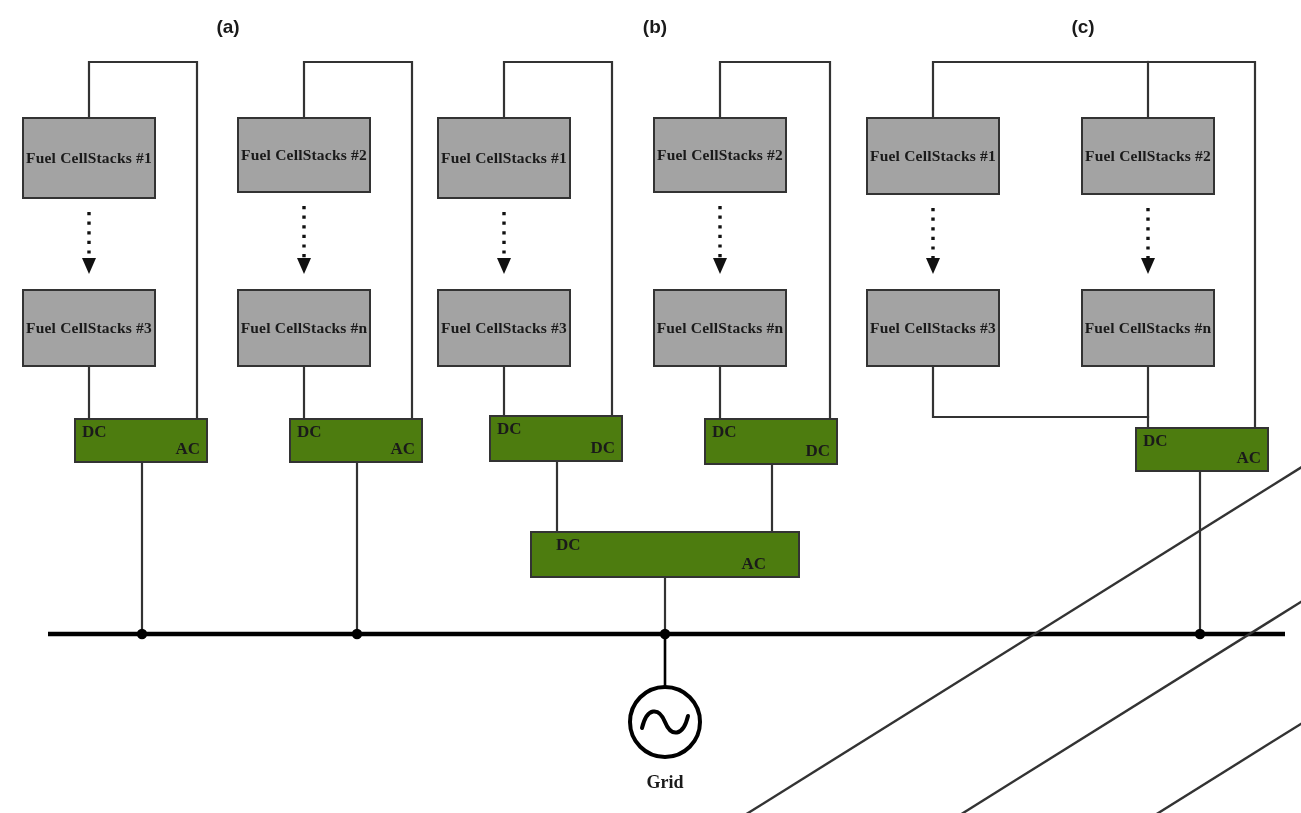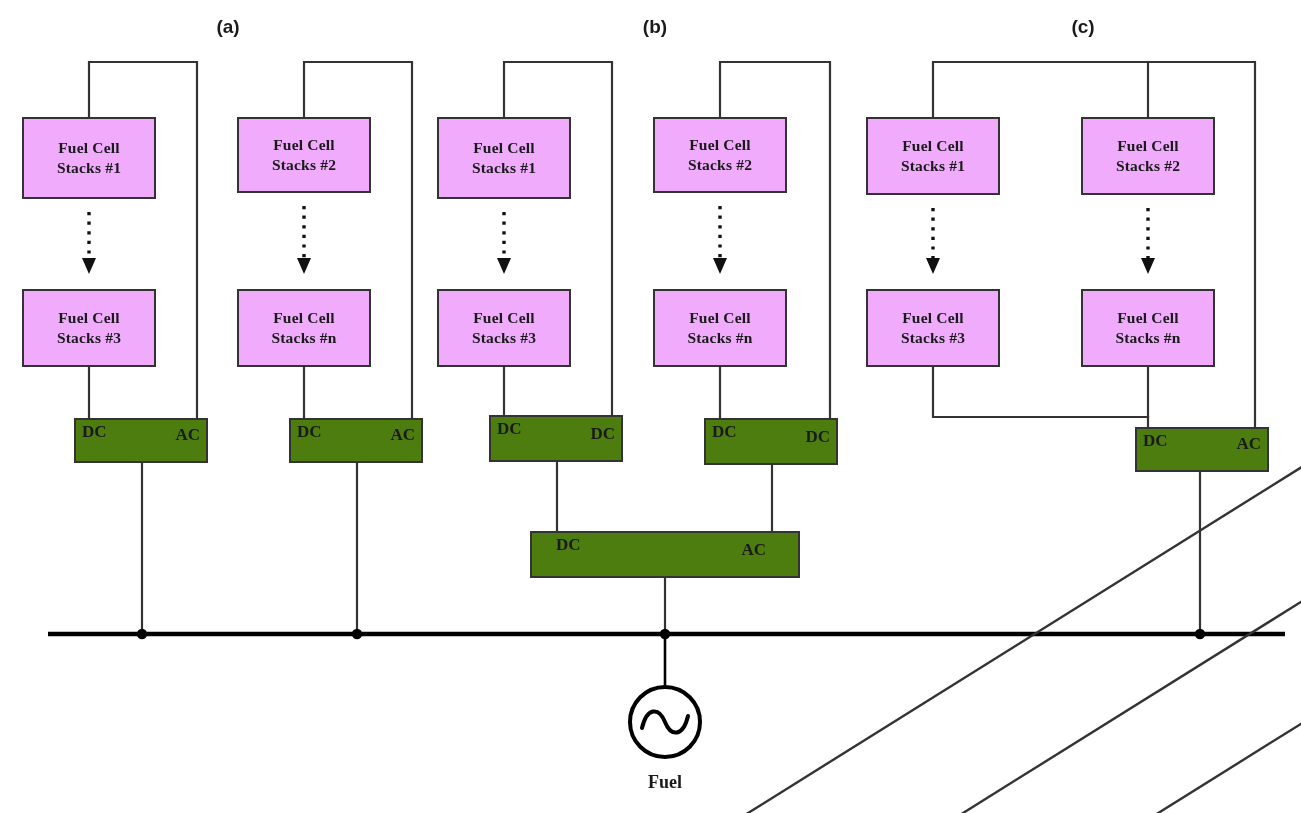--- a/index.html
+++ b/index.html
@@ -30,23 +30,23 @@
     font-weight: bold;
     font-size: 19px;
     color: #1a1a1a;
     transform: translateX(-50%);
     white-space: nowrap;
   }
   .stack-box {
     position: absolute;
     box-sizing: border-box;
     border: 2.2px solid #333333;
-    background: #f0abfc;
+    background: #a3a3a3;
     display: flex;
-    flex-direction: column;
+    flex-direction: row;
     align-items: center;
     justify-content: center;
     line-height: 1.28;
   }
   .stack-box span {
     font-family: "Liberation Serif", serif;
     font-weight: bold;
     font-size: 15.5px;
     color: #1a1a1a;
     white-space: nowrap;
@@ -67,21 +67,21 @@
   }
   .conv-lbl {
     position: absolute;
     font-family: "Liberation Serif", serif;
     font-weight: bold;
     font-size: 17px;
     color: #1a1a1a;
     white-space: nowrap;
   }
   .conv-lbl.in  { top: 2px; left: 6px; }
-  .conv-lbl.out { bottom: 16px; right: 6px; }
+  .conv-lbl.out { bottom: 2px; right: 6px; }
   .grid-label {
     position: absolute;
     font-family: "Liberation Serif", serif;
     font-weight: bold;
     font-size: 18px;
     color: #1a1a1a;
     transform: translateX(-50%);
     white-space: nowrap;
   }
 </style>
@@ -247,15 +247,15 @@
   </div>
 
   <div class="conv-box" style="left:1135px; top:427px; width:134px; height:45px;">
     <svg class="diag" viewBox="0 0 134 45" preserveAspectRatio="none">
       <line x1="0" y1="45" x2="134" y2="0" stroke="#333333" stroke-width="2.4" vector-effect="non-scaling-stroke"></line>
     </svg>
     <div class="conv-lbl in">DC</div>
     <div class="conv-lbl out">AC</div>
   </div>
 
-  <div class="grid-label" style="left:665px; top:772px;">Fuel</div>
+  <div class="grid-label" style="left:665px; top:772px;">Grid</div>
 
 </div>
 
 </body></html>

